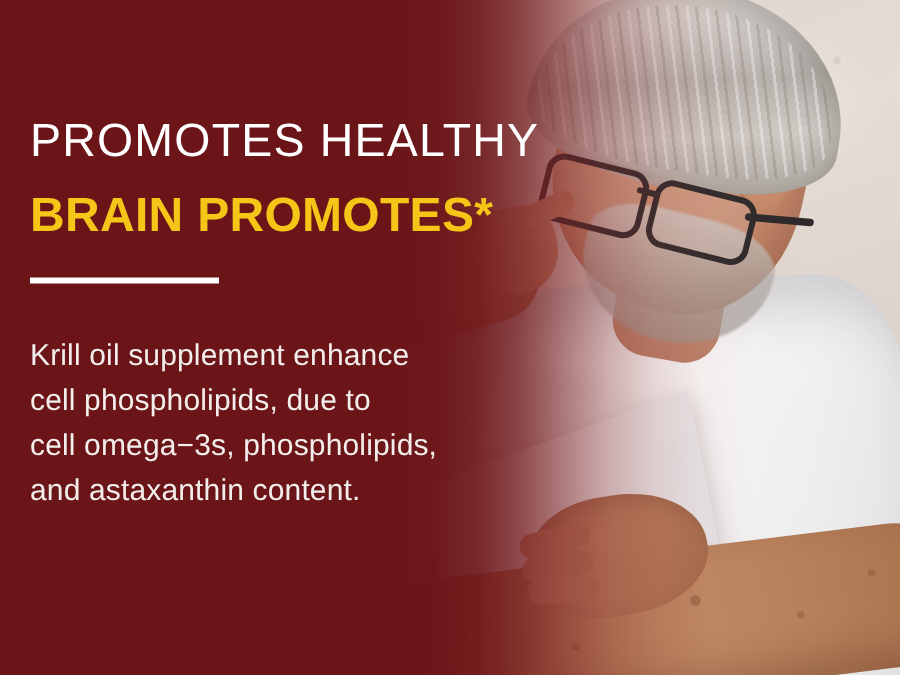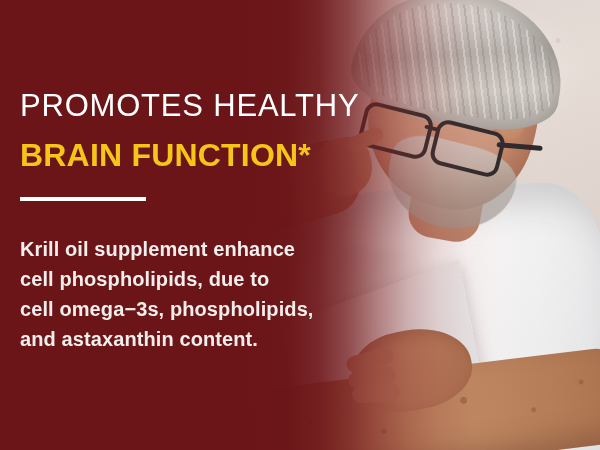--- a/index.html
+++ b/index.html
@@ -248,21 +248,21 @@
       rgba(146,58,56,.17) 73%,
       rgba(158,72,68,.07) 78%,
       rgba(170,88,82,.02) 84%,
       rgba(180,100,92,0) 90%);
   }
 
   
   .content {
     position: absolute;
     left: 20px;
-    top: 12px;
+    top: 0;
     width: 400px;
     height: 368px;
   }
   .headline-1 {
     position: absolute;
     top: 76px;
     left: 0;
     margin: 0;
     font-size: 31px;
     line-height: 36px;
@@ -292,21 +292,21 @@
     background: #ffffff;
   }
   .body-copy {
     position: absolute;
     top: 222px;
     left: 0;
     margin: 0;
     width: 340px;
     font-size: 20px;
     line-height: 30px;
-    font-weight: 700;
+    font-weight: 400;
     color: #f2eeec;
     letter-spacing: .1px;
   }
   .body-copy .ln { display: block; white-space: nowrap; }
 </style>
 </head>
 <body>
 
 <div id="banner">
 
@@ -339,21 +339,21 @@
     <div class="hand-low"></div>
     <div class="finger-low f1"></div>
     <div class="finger-low f2"></div>
     <div class="finger-low f3"></div>
   </div>
 
   <div class="scrim"></div>
 
   <div class="content">
     <h1 class="headline-1">PROMOTES HEALTHY</h1>
-    <h2 class="headline-2">BRAIN FUNCTION*</h2>
+    <h2 class="headline-2">BRAIN PROMOTES*</h2>
     <div class="divider"></div>
     <p class="body-copy">
       <span class="ln">Krill oil supplement enhance</span>
       <span class="ln">cell phospholipids, due to</span>
       <span class="ln">cell omega−3s, phospholipids,</span>
       <span class="ln">and astaxanthin content.</span>
     </p>
   </div>
 
 </div>

